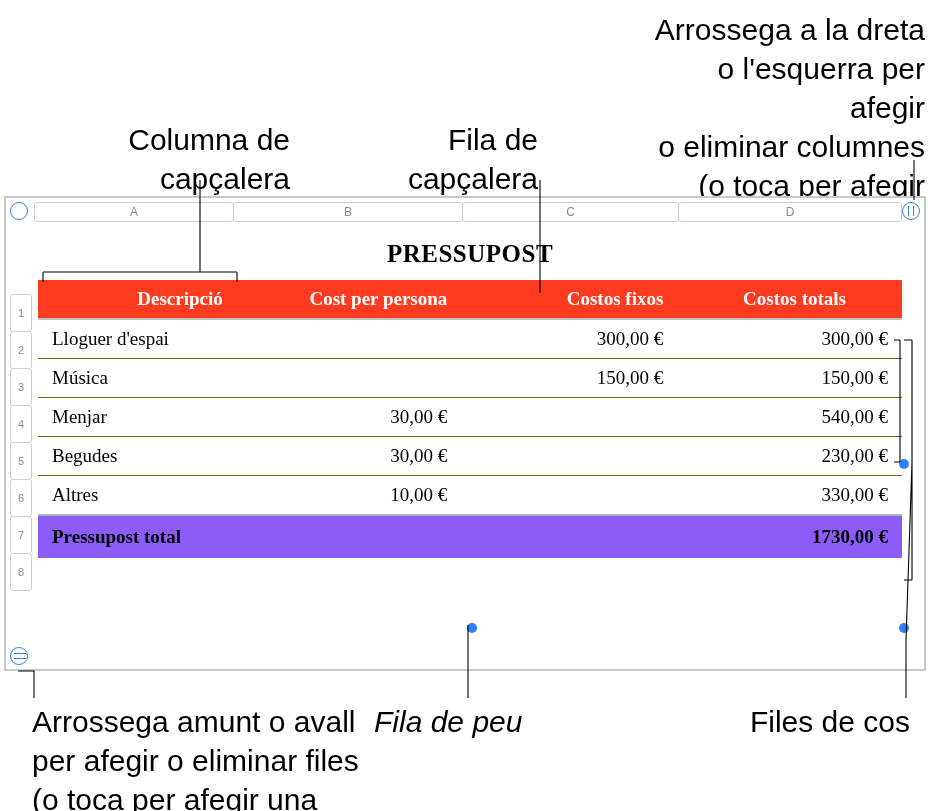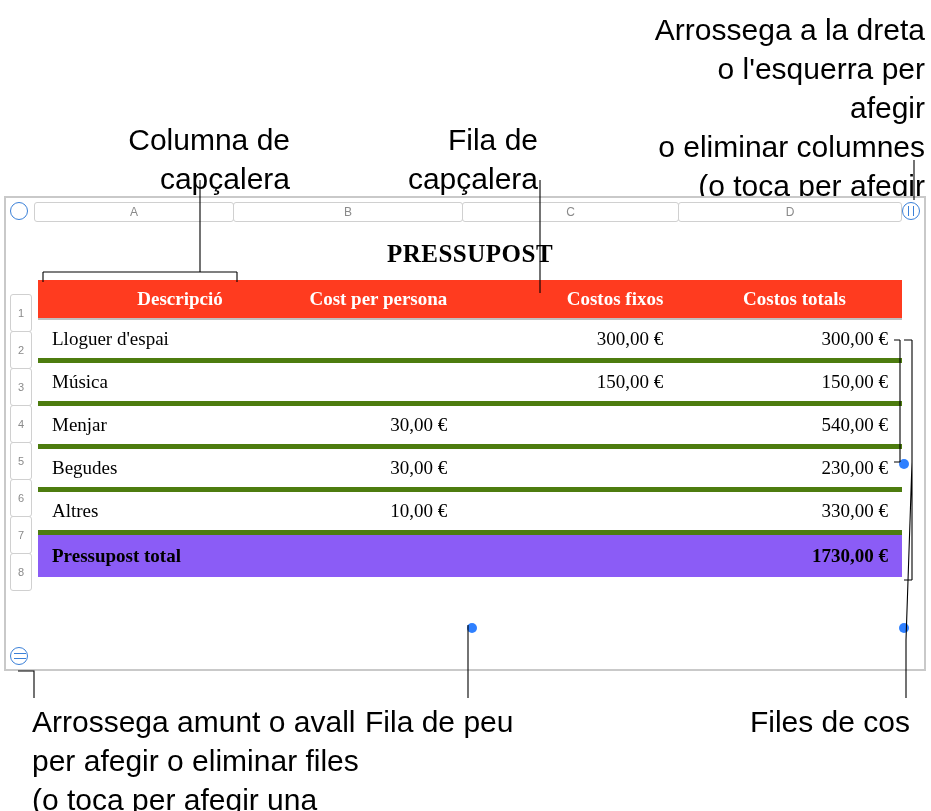--- a/index.html
+++ b/index.html
@@ -141,21 +141,21 @@
   }
   table.budget thead th:nth-child(2),
   table.budget thead th:nth-child(3),
   table.budget thead th:nth-child(4) {
     text-align: right;
   }
   table.budget thead th:nth-child(4){ padding-right: 56px; }
   table.budget thead { border-bottom: 2px solid #bfbfbf; }
   table.budget tbody td {
     padding: 8px 14px;
-    border-bottom: 5px solid #4d7c0f;
+    border-bottom: 1px solid #4d7c0f;
     height: 38px;
   }
   table.budget tbody td:nth-child(2),
   table.budget tbody td:nth-child(3),
   table.budget tbody td:nth-child(4) { text-align: right; }
   table.budget tfoot td {
     background: #8b5cf6;
     font-weight: 700;
     padding: 10px 14px;
     height: 40px;
@@ -171,21 +171,21 @@
     background: #2f80ff;
   }
 </style>
 </head>
 <body>
 
 <div class="callout" style="left:110px; top:120px; width:180px;">Columna de<br>capçalera</div>
 <div class="callout" style="left:388px; top:120px; width:150px;">Fila de<br>capçalera</div>
 <div class="callout" style="left:645px; top:10px; width:280px;">Arrossega a la dreta<br>o l'esquerra per afegir<br>o eliminar columnes<br>(o toca per afegir una<br>columna).</div>
 <div class="callout left" style="left:32px; top:702px; width:330px;">Arrossega amunt o avall<br>per afegir o eliminar files<br>(o toca per afegir una fila).</div>
-<div class="callout left" style="left:365px; top:702px; width:200px;">Fila de peu</div>
+<div class="callout left" style="left:374px; top:702px; width:200px;font-style:italic;">Fila de peu</div>
 <div class="callout" style="left:730px; top:702px; width:180px;">Files de cos</div>
 
 <div class="sheet">
 
   <div class="handle tl"></div>
   <div class="handle tr">
       <div class="handle-bars"></div>
     </div>
   <div class="handle bl">
       <div class="handle-bars"></div>

